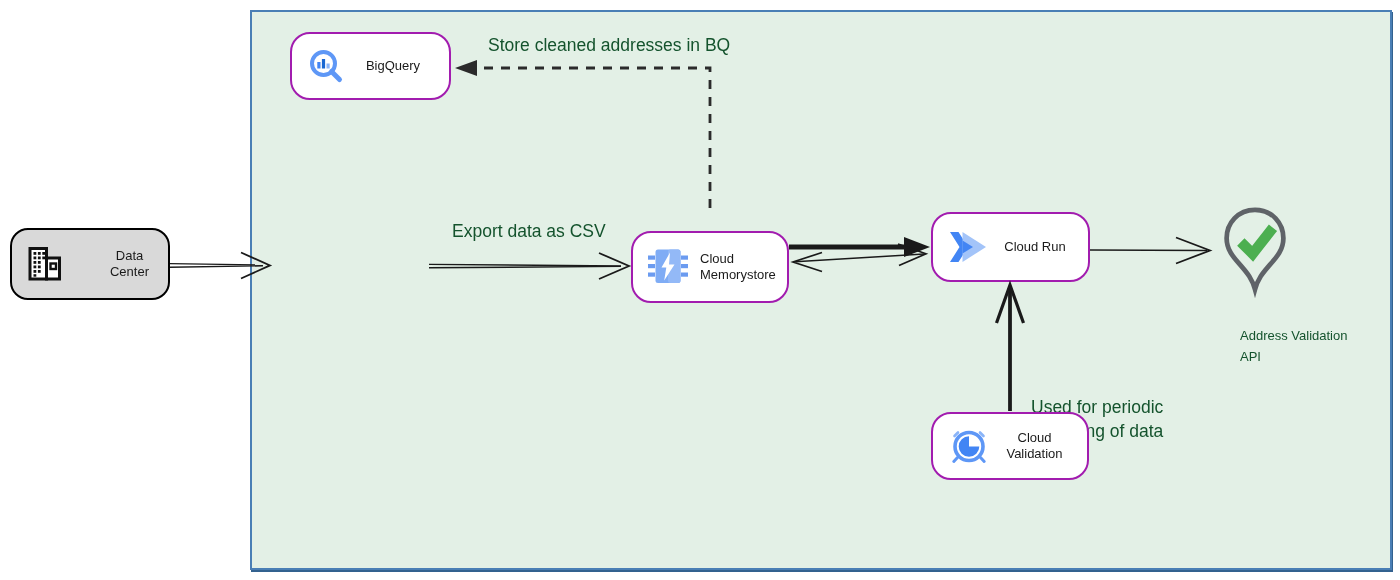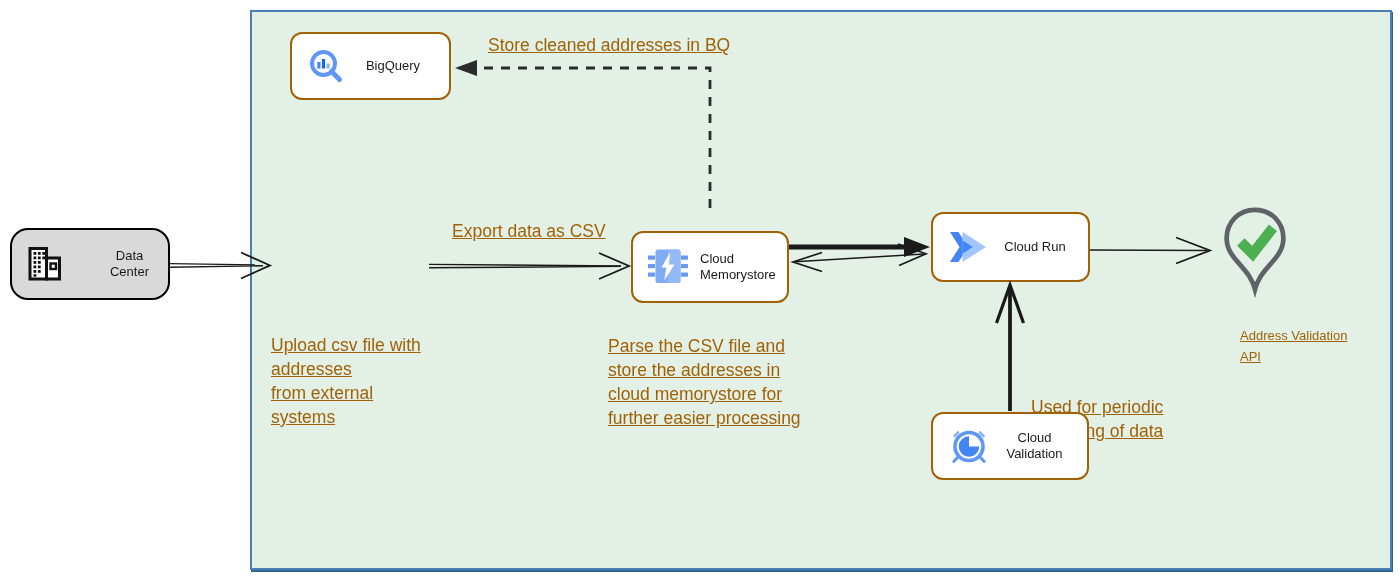--- a/index.html
+++ b/index.html
@@ -7,56 +7,47 @@
     position:relative;width:1400px;height:580px;background:#ffffff;
     font-family:"Liberation Sans",sans-serif;overflow:hidden;
   }
   .container-box{
     position:absolute;left:250px;top:10px;width:1138px;height:556px;
     background:#e3f0e6;border:2px solid #4a7fb5;
     box-shadow:1px 2px 0 #33628f;
   }
   .node{
     position:absolute;display:flex;align-items:center;
-    background:#ffffff;border:2px solid #a16207;border-radius:12px;
+    background:#ffffff;border:2px solid #a21caf;border-radius:20px;
     padding:0 8px 0 15px;box-sizing:border-box;
   }
   .node.gray{background:#d9d9d9;border:2.5px solid #000;border-radius:18px;}
   .nicon{flex:0 0 auto;display:flex;align-items:center;}
   .nlabel{
     flex:1;text-align:center;font-size:13px;color:#1a1a1a;
     white-space:pre-line;line-height:16px;
   }
   .nlabel.left{text-align:left;padding-left:12px;}
   .annotation{
-    position:absolute;font-size:17.5px;line-height:24px;color:#a16207;
+    position:absolute;font-size:17.5px;line-height:24px;color:#14532d;
     white-space:pre-line;
-    text-decoration:underline;
   }
   .annotation.small{font-size:13px;line-height:21px;}
   .arrows{position:absolute;left:0;top:0;pointer-events:none;}
   .pin-wrap{position:absolute;left:1220px;top:206px;}
 </style>
 </head>
 <body>
 
 <div class="canvas">
 
   <div class="container-box"></div>
 
   <div class="annotation" style="left:488px;top:33px;">Store cleaned addresses in BQ</div>
   <div class="annotation" style="left:452px;top:219px;text-align:right;">Export data as CSV</div>
-  <div class="annotation" style="left:271px;top:333px;">Upload csv file with
-addresses
-from external
-systems</div>
-  <div class="annotation" style="left:608px;top:334px;">Parse the CSV file and
-store the addresses in
-cloud  memorystore for
-further easier processing</div>
   <div class="annotation" style="left:1031px;top:350px;margin-top:45px;">Used for periodic
 cleansing of data</div>
   <div class="annotation small" style="left:1240px;top:325px;">Address Validation
 API</div>
 
   <div class="node gray" style="left:10px;top:228px;width:160px;height:72px;gap:36px;">
     <span class="nicon">
       <svg width="36" height="36" viewBox="0 0 36 36">
         <rect x="3" y="2.5" width="16.5" height="30.5" fill="#fff" stroke="#111" stroke-width="3"></rect>
         <g fill="#111">

